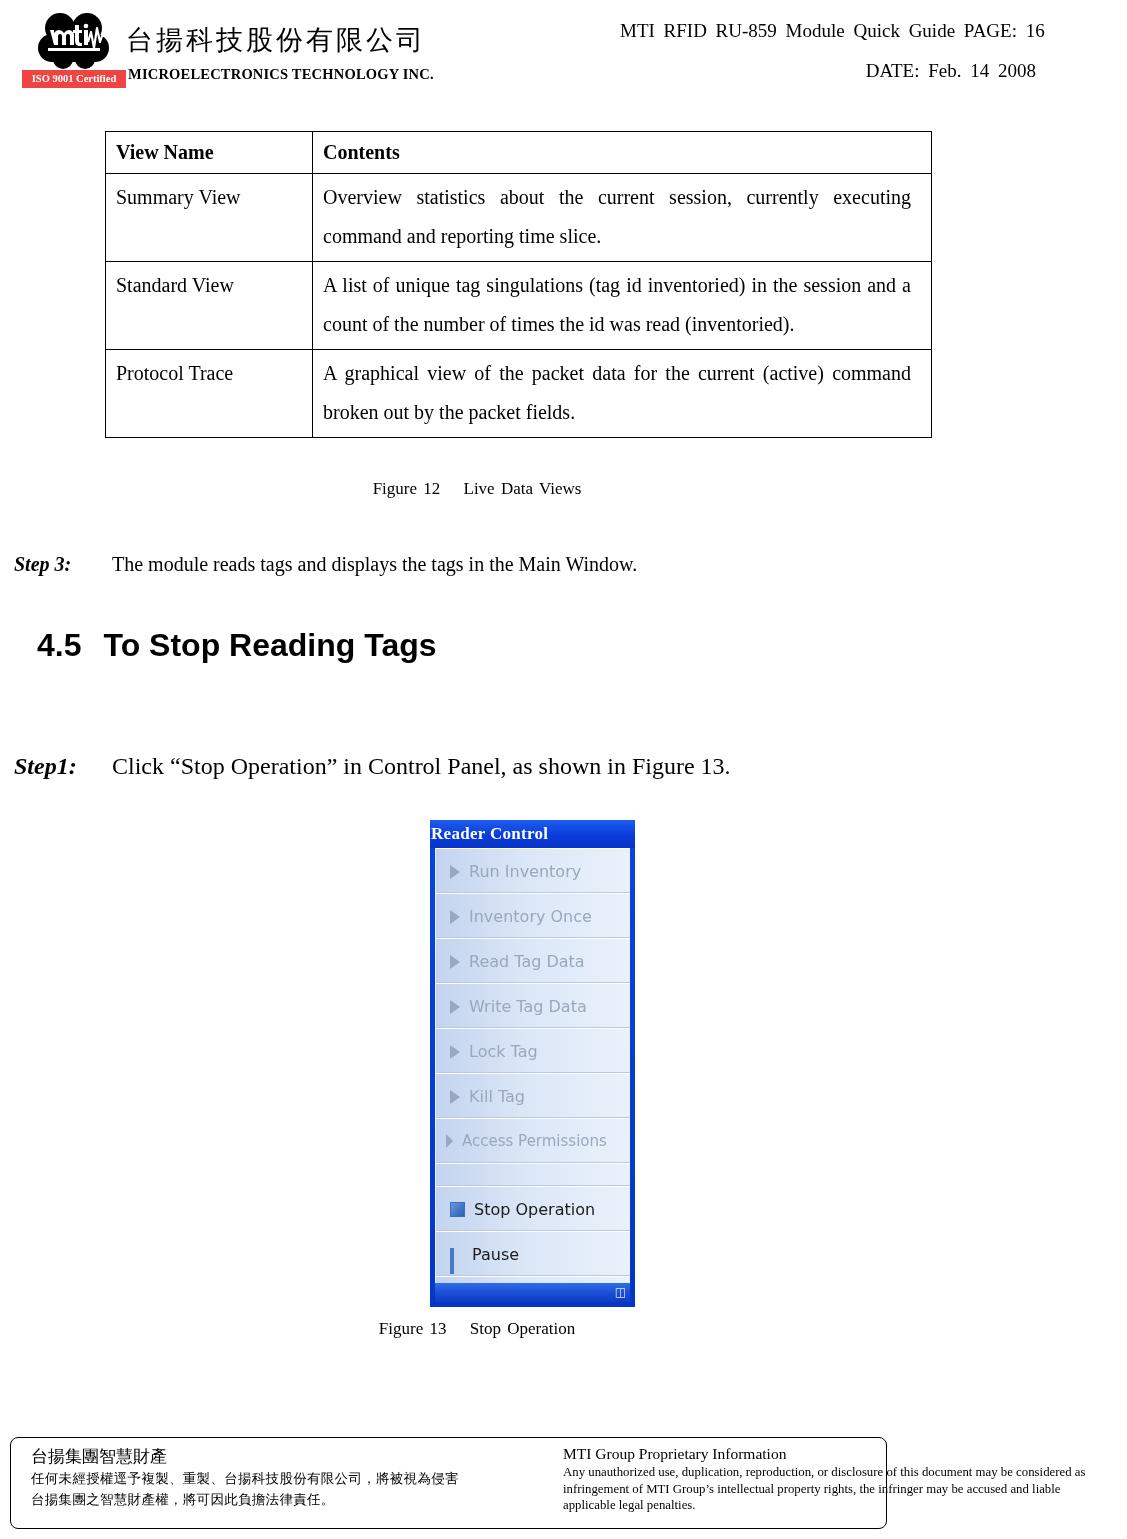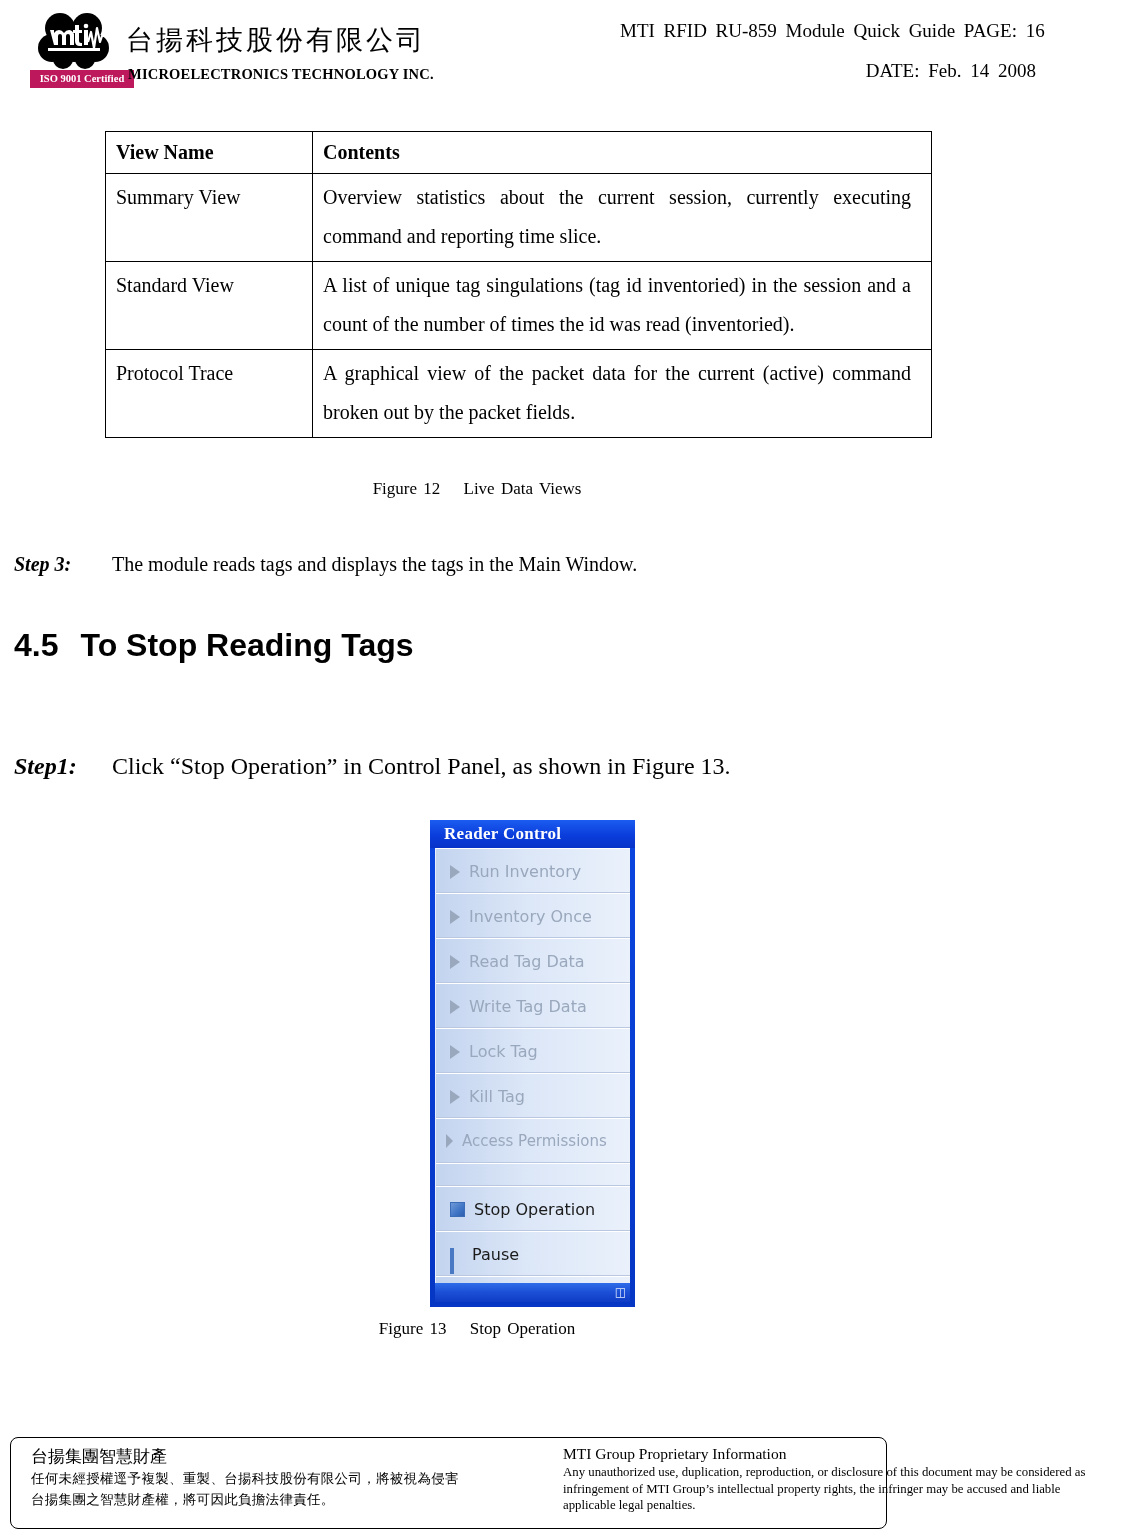--- a/index.html
+++ b/index.html
@@ -32,29 +32,28 @@
   .logo-mark {
     position: absolute;
     left: 16px; top: 0px;
     width: 72px; height: 58px;
   }
   .logo-mark svg { display: block; }
   #iso-badge {
     position: absolute;
     left: 0px; top: 58px;
     width: 104px; height: 18px;
-    background: #be185d;
+    background: #ef4444;
     color: #fff;
     font-family: "Liberation Serif", serif;
     font-size: 10.5px;
     font-weight: bold;
     line-height: 18px;
     text-align: center;
     letter-spacing: 0px;
-    margin-left: 8px;
   }
   #company-cn {
     position: absolute;
     left: 126px; top: 22px;
     font-family: "DejaVu Sans", sans-serif;
     font-size: 27px;
     letter-spacing: 3px;
     white-space: nowrap;
   }
   #company-en {
@@ -150,21 +149,21 @@
   .step-text { display: inline; }
 
   #section-heading {
     position: absolute;
     left: 14px; top: 627px;
     font-family: "Liberation Sans", "DejaVu Sans", sans-serif;
     font-size: 32px;
     font-weight: bold;
     white-space: nowrap;
   }
-  #section-heading .sec-num { margin-right: 22px; }
+  #section-heading .sec-num { margin-right: 22px; margin-left: 23px; }
 
   
   #reader-control-panel {
     position: absolute;
     left: 430px; top: 820px;
     width: 205px;
     height: 487px;
     background: #0b3fd4;
     background: linear-gradient(to bottom, #0a45e0 0%, #0536c4 100%);
     box-sizing: border-box;
@@ -173,21 +172,21 @@
   }
   #rc-titlebar {
     position: absolute;
     left: 0; top: 0;
     width: 205px; height: 28px;
     color: #ffffff;
     font-family: "Liberation Serif", serif;
     font-weight: bold;
     font-size: 17px;
     line-height: 27px;
-    padding-left: 14px;
+    padding-left: 1px;
     box-sizing: border-box;
     letter-spacing: 0.3px;
     background: linear-gradient(to bottom, #1b5cf0 0%, #0a3ddb 55%, #0733c8 100%);
   }
   #rc-body {
     position: absolute;
     left: 5px; top: 28px;
     width: 195px;
     height: 435px;
     background: linear-gradient(to right, #c3d4ef 0%, #dbe6f7 45%, #eaf1fb 100%);

